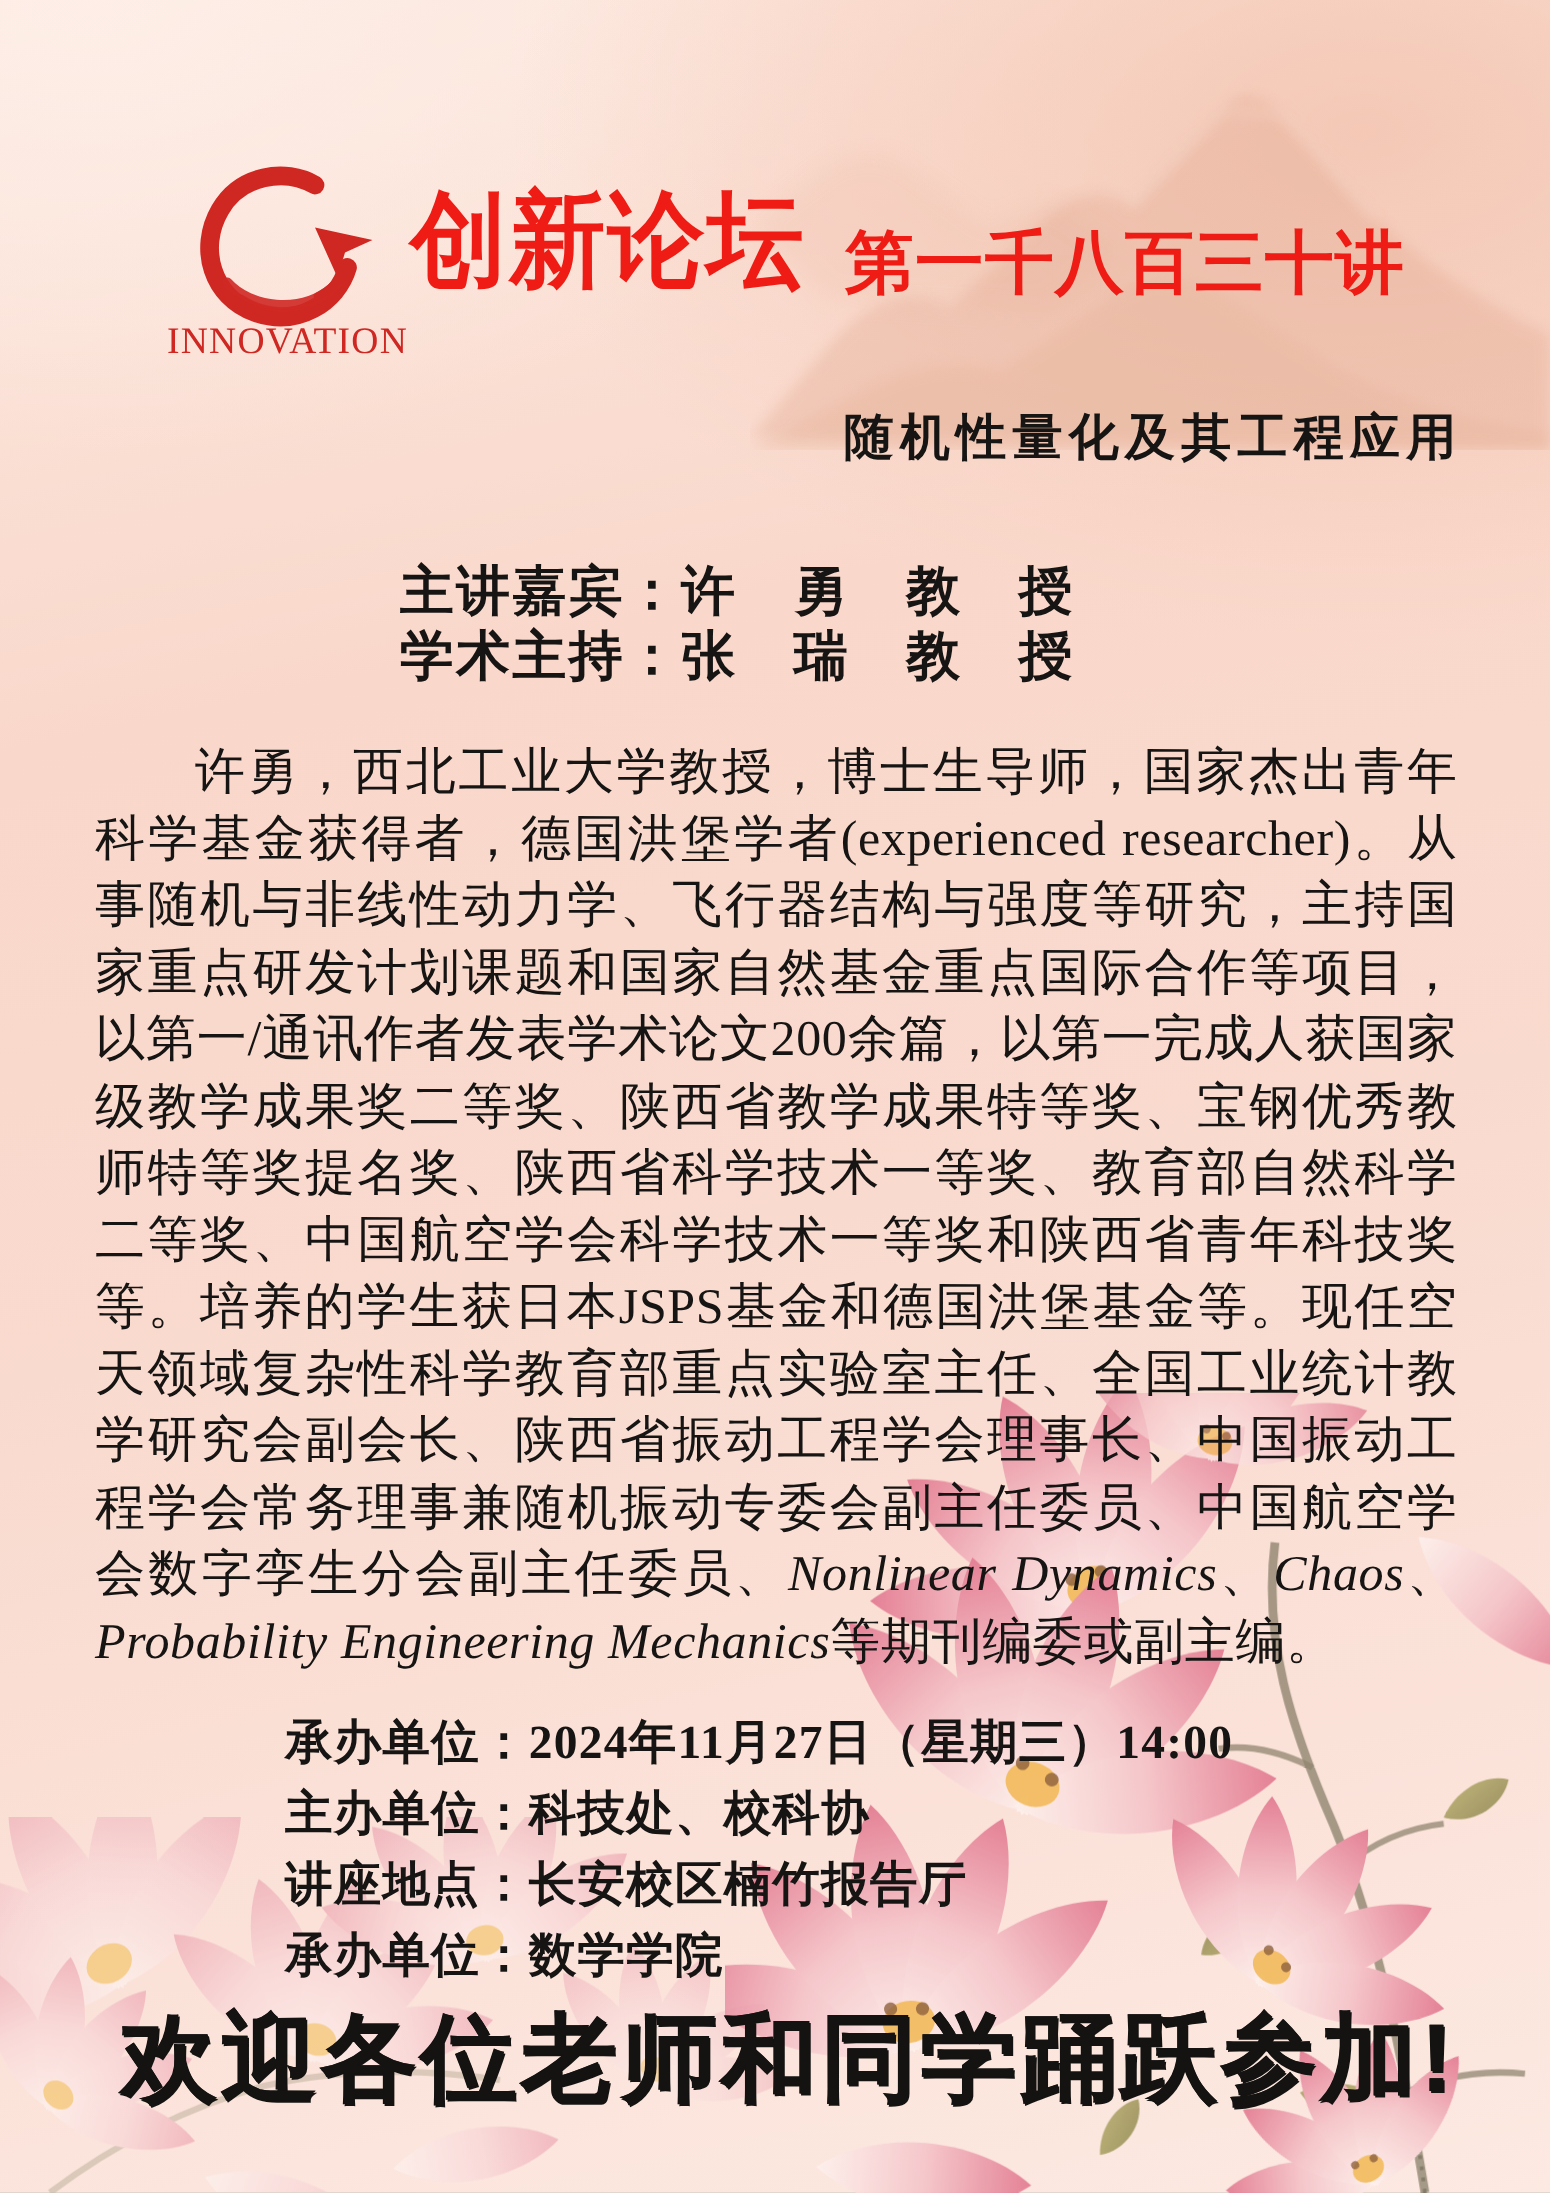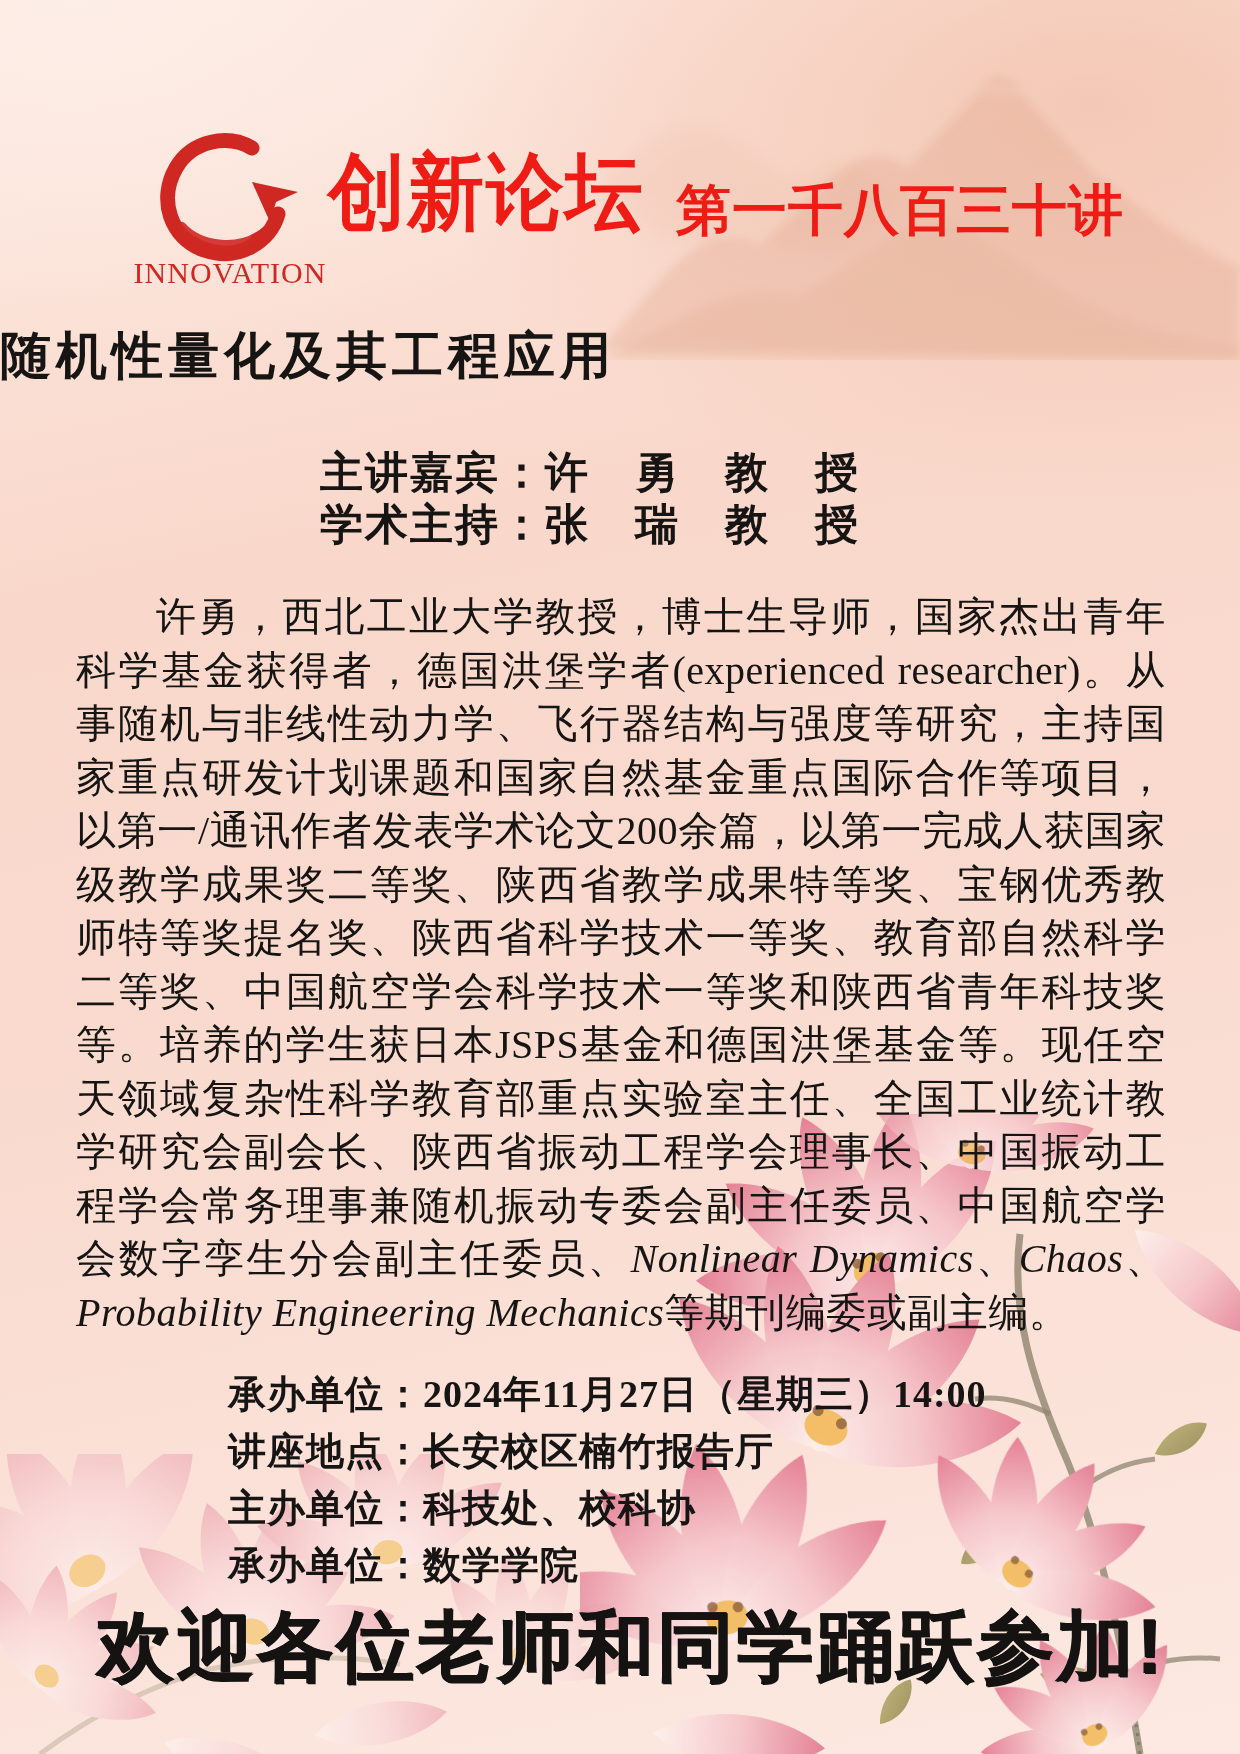--- a/index.html
+++ b/index.html
@@ -30,21 +30,21 @@
     letter-spacing:2px;transform:scaleX(.92);transform-origin:left;
   }
   .lecture-number{
     position:absolute;left:676px;top:183px;
     font-family:"Liberation Sans","DejaVu Sans",sans-serif;
     font-weight:700;font-size:55px;line-height:1;color:#ee1c14;letter-spacing:1px;
   }
   
   .lecture-title{
     position:absolute;left:0;right:70px;top:326px;
-    text-align:left;font-size:51px;font-weight:700;letter-spacing:5px;line-height:1.2;
+    text-align:right;font-size:40px;font-weight:700;letter-spacing:5px;line-height:1.2;
   }
   .guest-line,.host-line{
     position:absolute;left:0;right:60px;text-align:center;
     font-size:43px;font-weight:700;letter-spacing:2px;
   }
   .guest-line{top:444px;}
   .host-line{top:496px;}
   
   .bio{
     position:absolute;left:76px;top:590px;width:1090px;
@@ -171,20 +171,20 @@
   <div class="lecture-number">第一千八百三十讲</div>
 
   <div class="lecture-title">随机性量化及其工程应用</div>
   <div class="guest-line">主讲嘉宾：许　勇　教　授</div>
   <div class="host-line">学术主持：张　瑞　教　授</div>
 
   <p class="bio"><span>许勇，西北工业大学教授，博士生导师，国家杰出青年科学基金获得者，德国洪堡学者(experienced researcher)。从事随机与非线性动力学、飞行器结构与强度等研究，主持国家重点研发计划课题和国家自然基金重点国际合作等项目，以第一/通讯作者发表学术论文200余篇，以第一完成人获国家级教学成果奖二等奖、陕西省教学成果特等奖、宝钢优秀教师特等奖提名奖、陕西省科学技术一等奖、教育部自然科学二等奖、中国航空学会科学技术一等奖和陕西省青年科技奖等。培养的学生获日本JSPS基金和德国洪堡基金等。现任空天领域复杂性科学教育部重点实验室主任、全国工业统计教学研究会副会长、陕西省振动工程学会理事长、中国振动工程学会常务理事兼随机振动专委会副主任委员、中国航空学会数字孪生分会副主任委员、</span><span class="italic">Nonlinear Dynamics</span><span>、</span><span class="italic">Chaos</span><span>、</span><span class="italic">Probability Engineering Mechanics</span><span>等期刊编委或副主编。</span></p>
 
   <div class="info">
     <div class="info-row"><span>承办单位：</span><span>2024年11月27日（星期三）14:00</span></div>
+    <div class="info-row"><span>主办单位：</span><span>科技处、校科协</span></div>
     <div class="info-row"><span>讲座地点：</span><span>长安校区楠竹报告厅</span></div>
-    <div class="info-row"><span>主办单位：</span><span>科技处、校科协</span></div>
     <div class="info-row"><span>承办单位：</span><span>数学学院</span></div>
   </div>
 
   <div class="welcome">欢迎各位老师和同学踊跃参加!</div>
 
 </div>
 
 </body></html>

